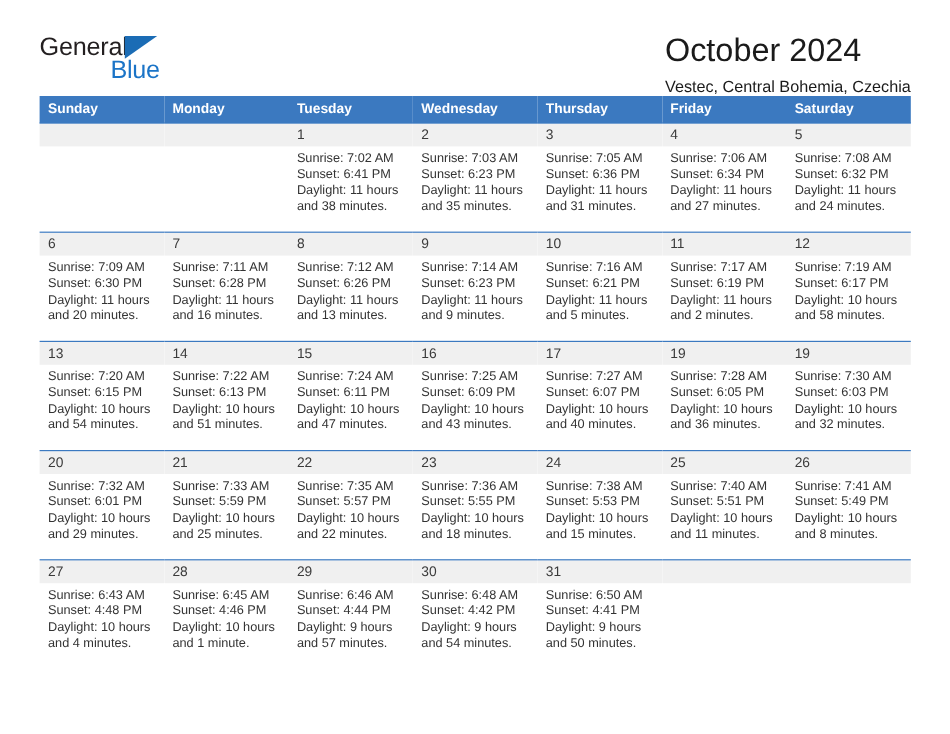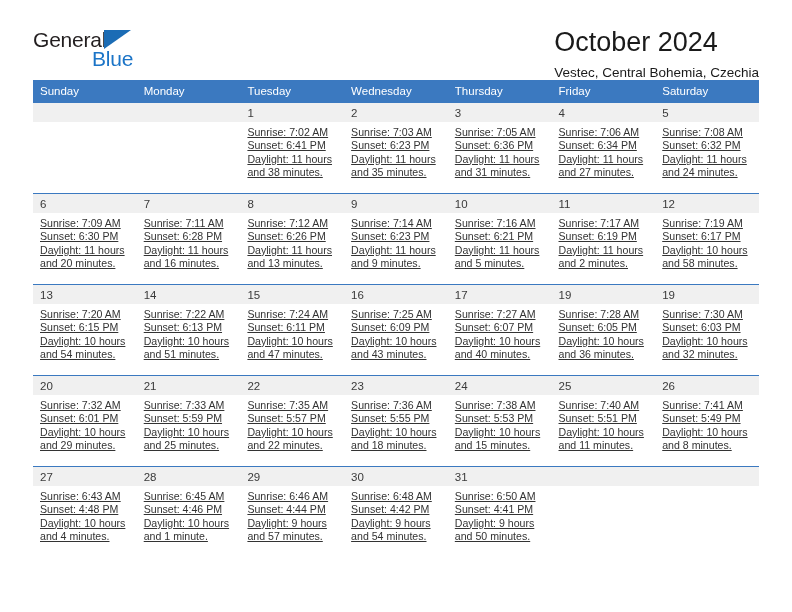--- a/index.html
+++ b/index.html
@@ -89,21 +89,21 @@
   .calendar {
     width: 726px;
     border-collapse: collapse;
     table-layout: fixed;
     margin-top: 8px;
   }
   .calendar th {
     background: #3b79c0;
     color: #ffffff;
     font-size: 11.5px;
-    font-weight: normal;
+    font-weight: bold;
     text-align: left;
     padding: 5px 0 5px 7px;
     height: 19px;
     box-sizing: border-box;
     border: none;
   }
   .calendar td {
     vertical-align: top;
     width: 103.71px;
     height: 90px;
@@ -126,21 +126,20 @@
   }
   td.empty .daynum {
     background: #f0f0f0;
     color: transparent;
   }
   .details {
     padding: 4px 5px 0 7px;
     font-size: 10.6px;
     line-height: 13.4px;
     color: #333333;
-    text-decoration: underline;
   }
   .details div {
     white-space: nowrap;
   }
 </style>
 </head>
 <body>
 
 <div class="page">
 

